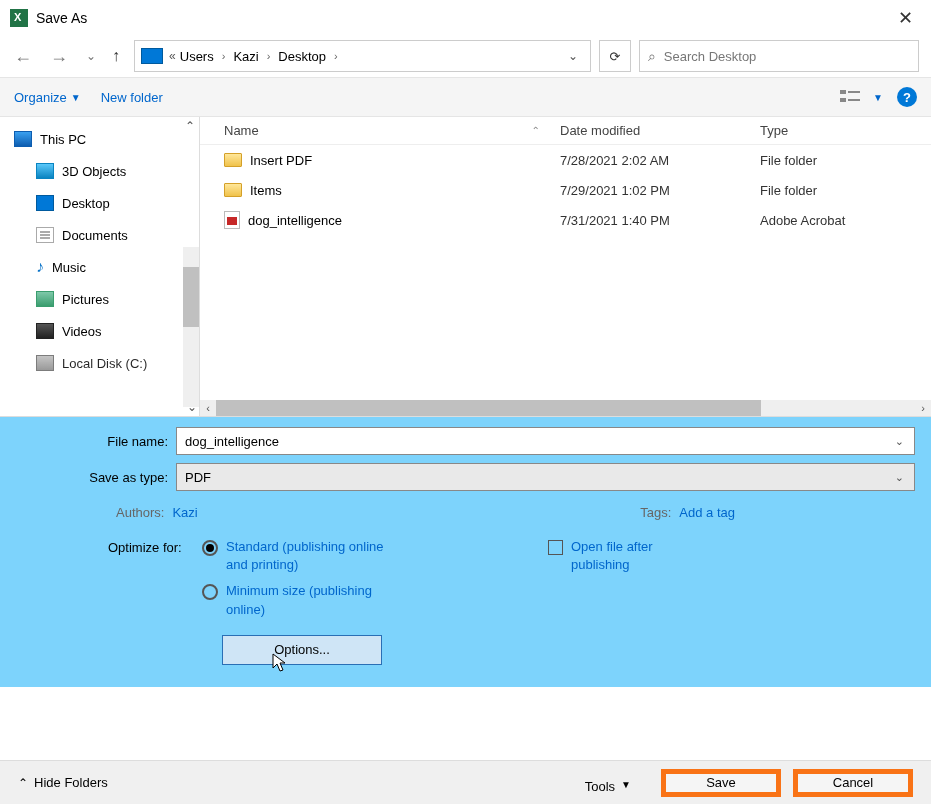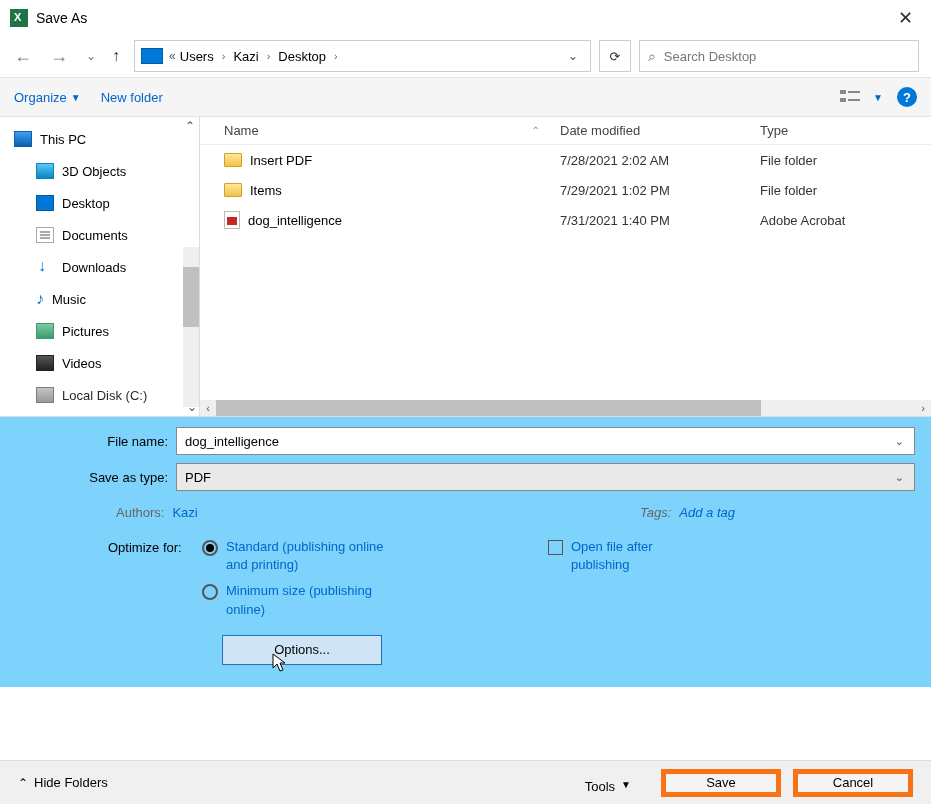--- a/index.html
+++ b/index.html
@@ -88,21 +88,21 @@
   .form-label { width:160px; text-align:right; padding-right:8px; color:#000;}
   .text-combo { flex:1; height:28px; border:1px solid #888; background:#fff; display:flex; align-items:center; padding:0 8px; position:relative;}
   .text-combo.grey { background:#e9e9e9;}
   .combo-caret { position:absolute; right:10px; font-size:11px; color:#555;}
 
   .meta-row { display:flex; margin:14px 0 18px 0;}
   .meta-left { display:flex; gap:8px; margin-left:100px;}
   .meta-lbl { color:#666;}
   .meta-link { color:#0066cc; cursor:pointer;}
   .meta-spacer { flex:1;}
-  .meta-right { display:flex; gap:8px; margin-right:180px;font-style:italic;}
+  .meta-right { display:flex; gap:8px; margin-right:180px;}
 
   .opt-area { display:flex; }
   .opt-left { margin-left:92px; width:360px;}
   .opt-row { display:flex; align-items:flex-start; margin-bottom:8px;}
   .opt-label { width:94px; text-align:left; padding-top:2px;}
   .radio { width:16px; height:16px; border:2px solid #555; border-radius:50%; margin-right:8px; margin-top:2px; display:inline-flex; align-items:center; justify-content:center; flex-shrink:0; cursor:pointer;}
   .radio.checked::after { content:""; width:8px; height:8px; background:#000; border-radius:50%;}
   .opt-text { color:#0066cc; cursor:pointer; line-height:1.4;}
   .opt-right { margin-left:80px;}
   .checkbox { width:15px; height:15px; border:1px solid #555; margin-right:8px; margin-top:2px; display:inline-block; cursor:pointer; flex-shrink:0;}
@@ -186,24 +186,20 @@
     </div>
     <div class="tree-item sub">
       <span class="ico ico-desktop"></span>
       <span>Desktop</span>
     </div>
     <div class="tree-item sub">
       <span class="ico ico-doc"></span>
       <span>Documents</span>
     </div>
     <div class="tree-item sub">
-      <span class="ico ico-dl"></span>
-      <span>Downloads</span>
-    </div>
-    <div class="tree-item sub">
       <span class="ico-music">♪</span>
       <span>Music</span>
     </div>
     <div class="tree-item sub">
       <span class="ico ico-pic"></span>
       <span>Pictures</span>
     </div>
     <div class="tree-item sub">
       <span class="ico ico-vid"></span>
       <span>Videos</span>

